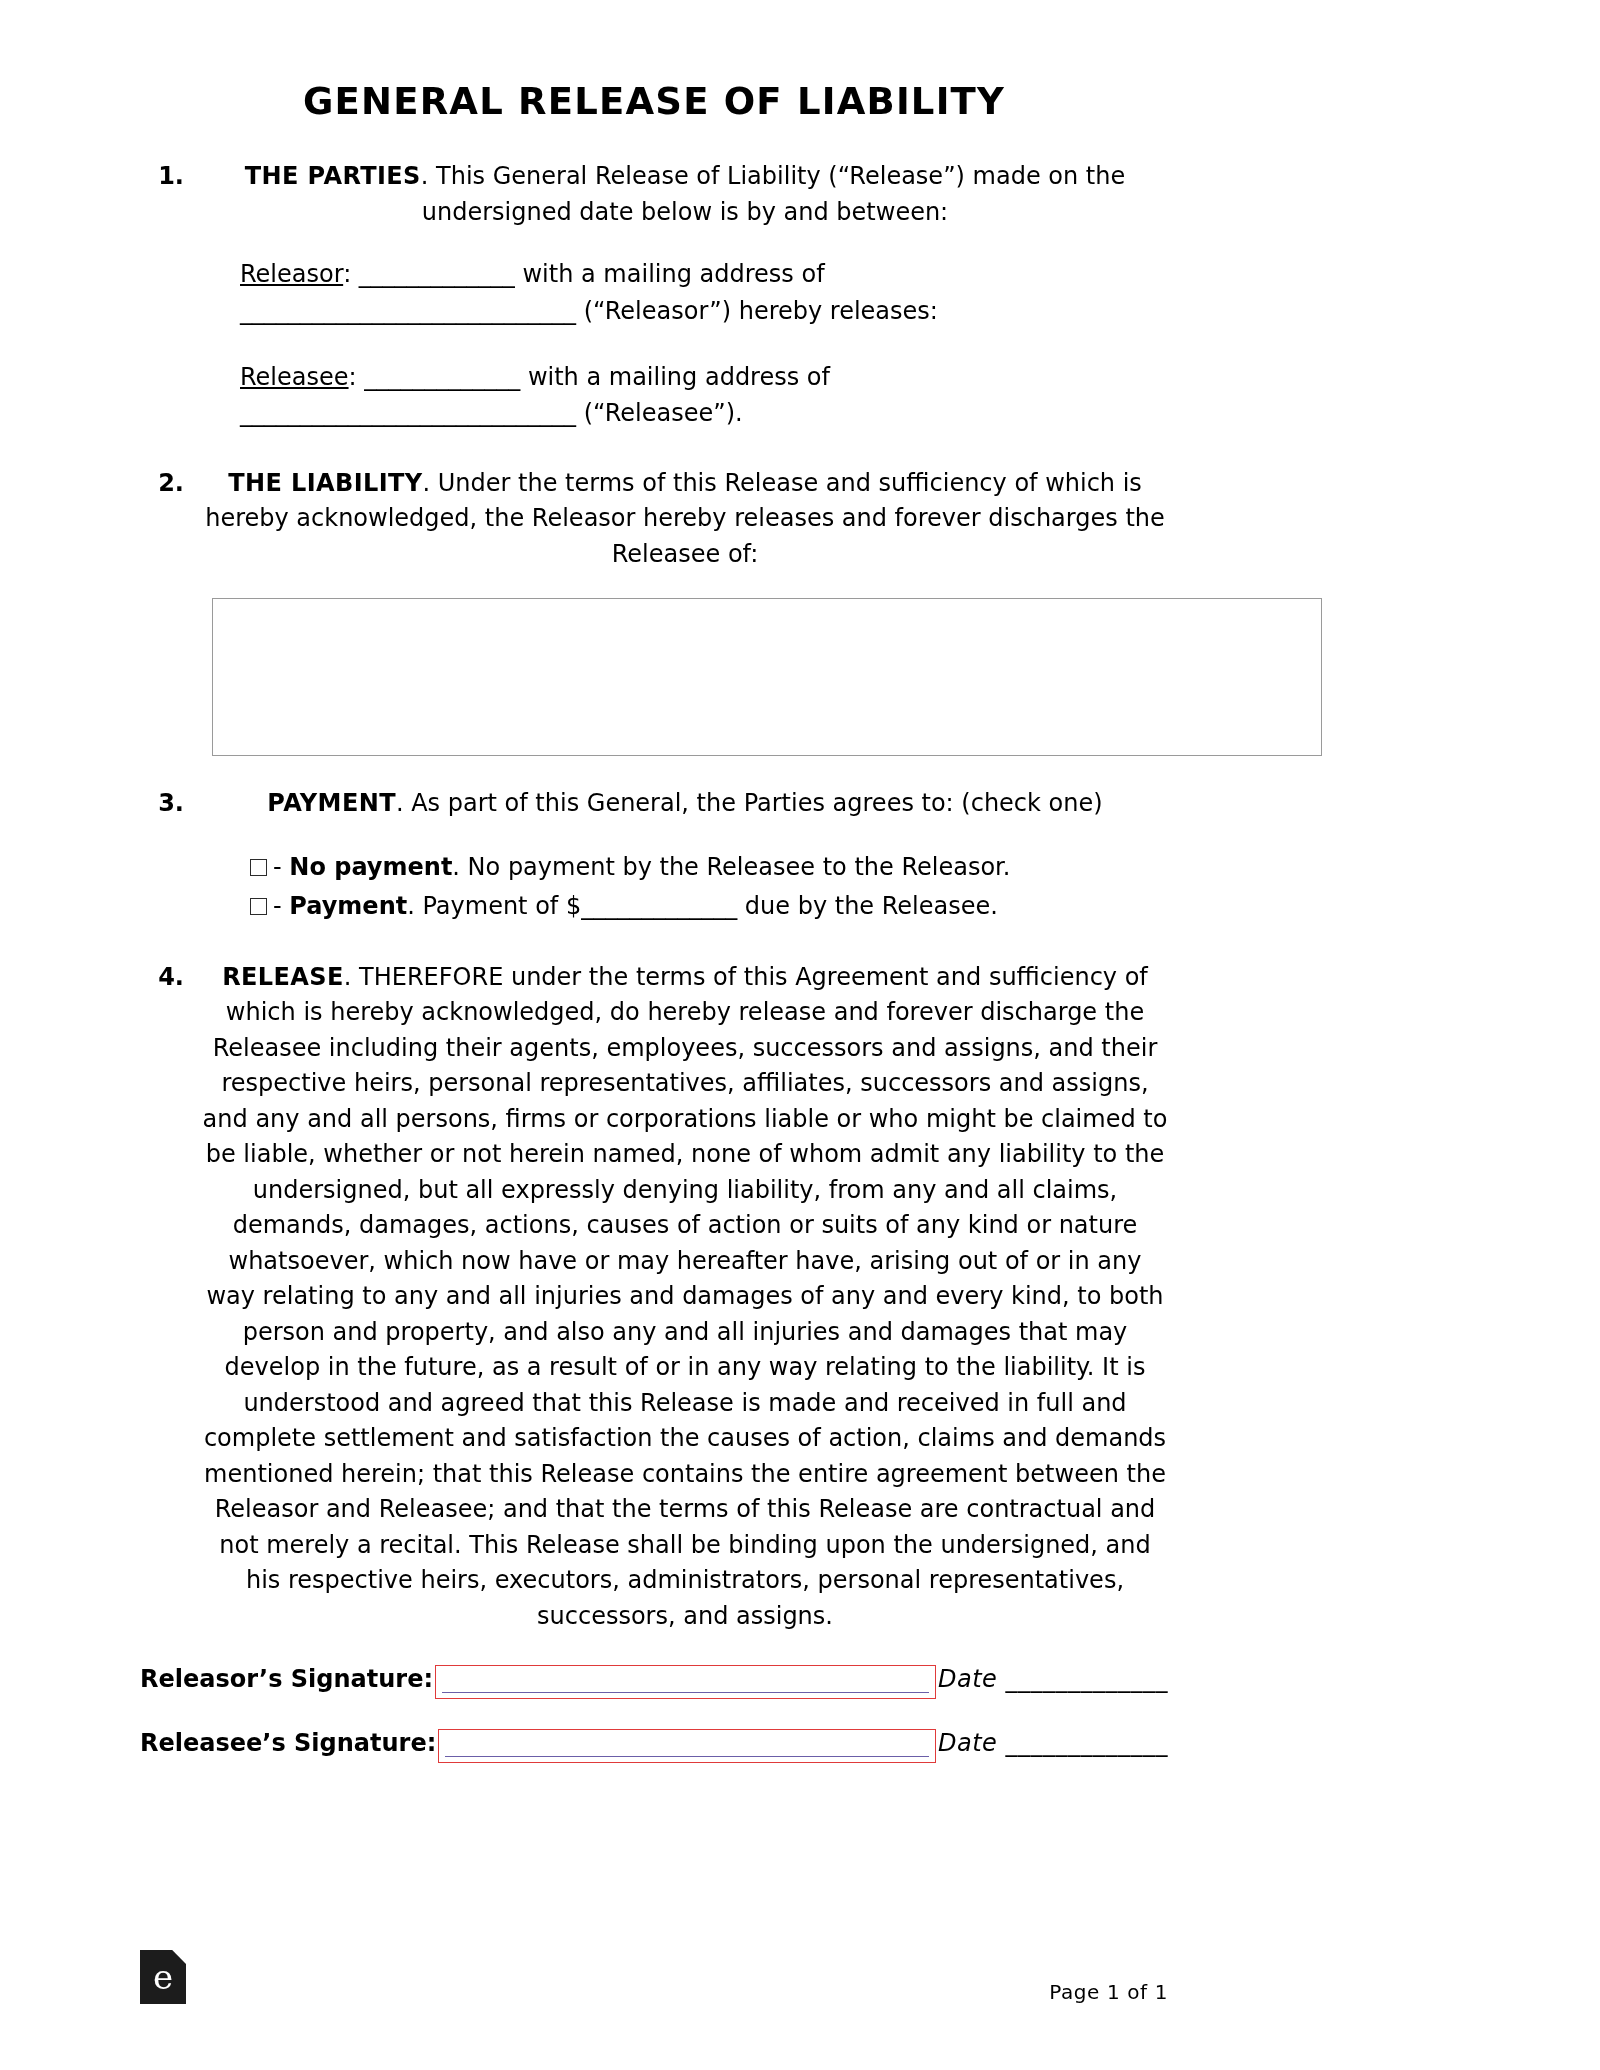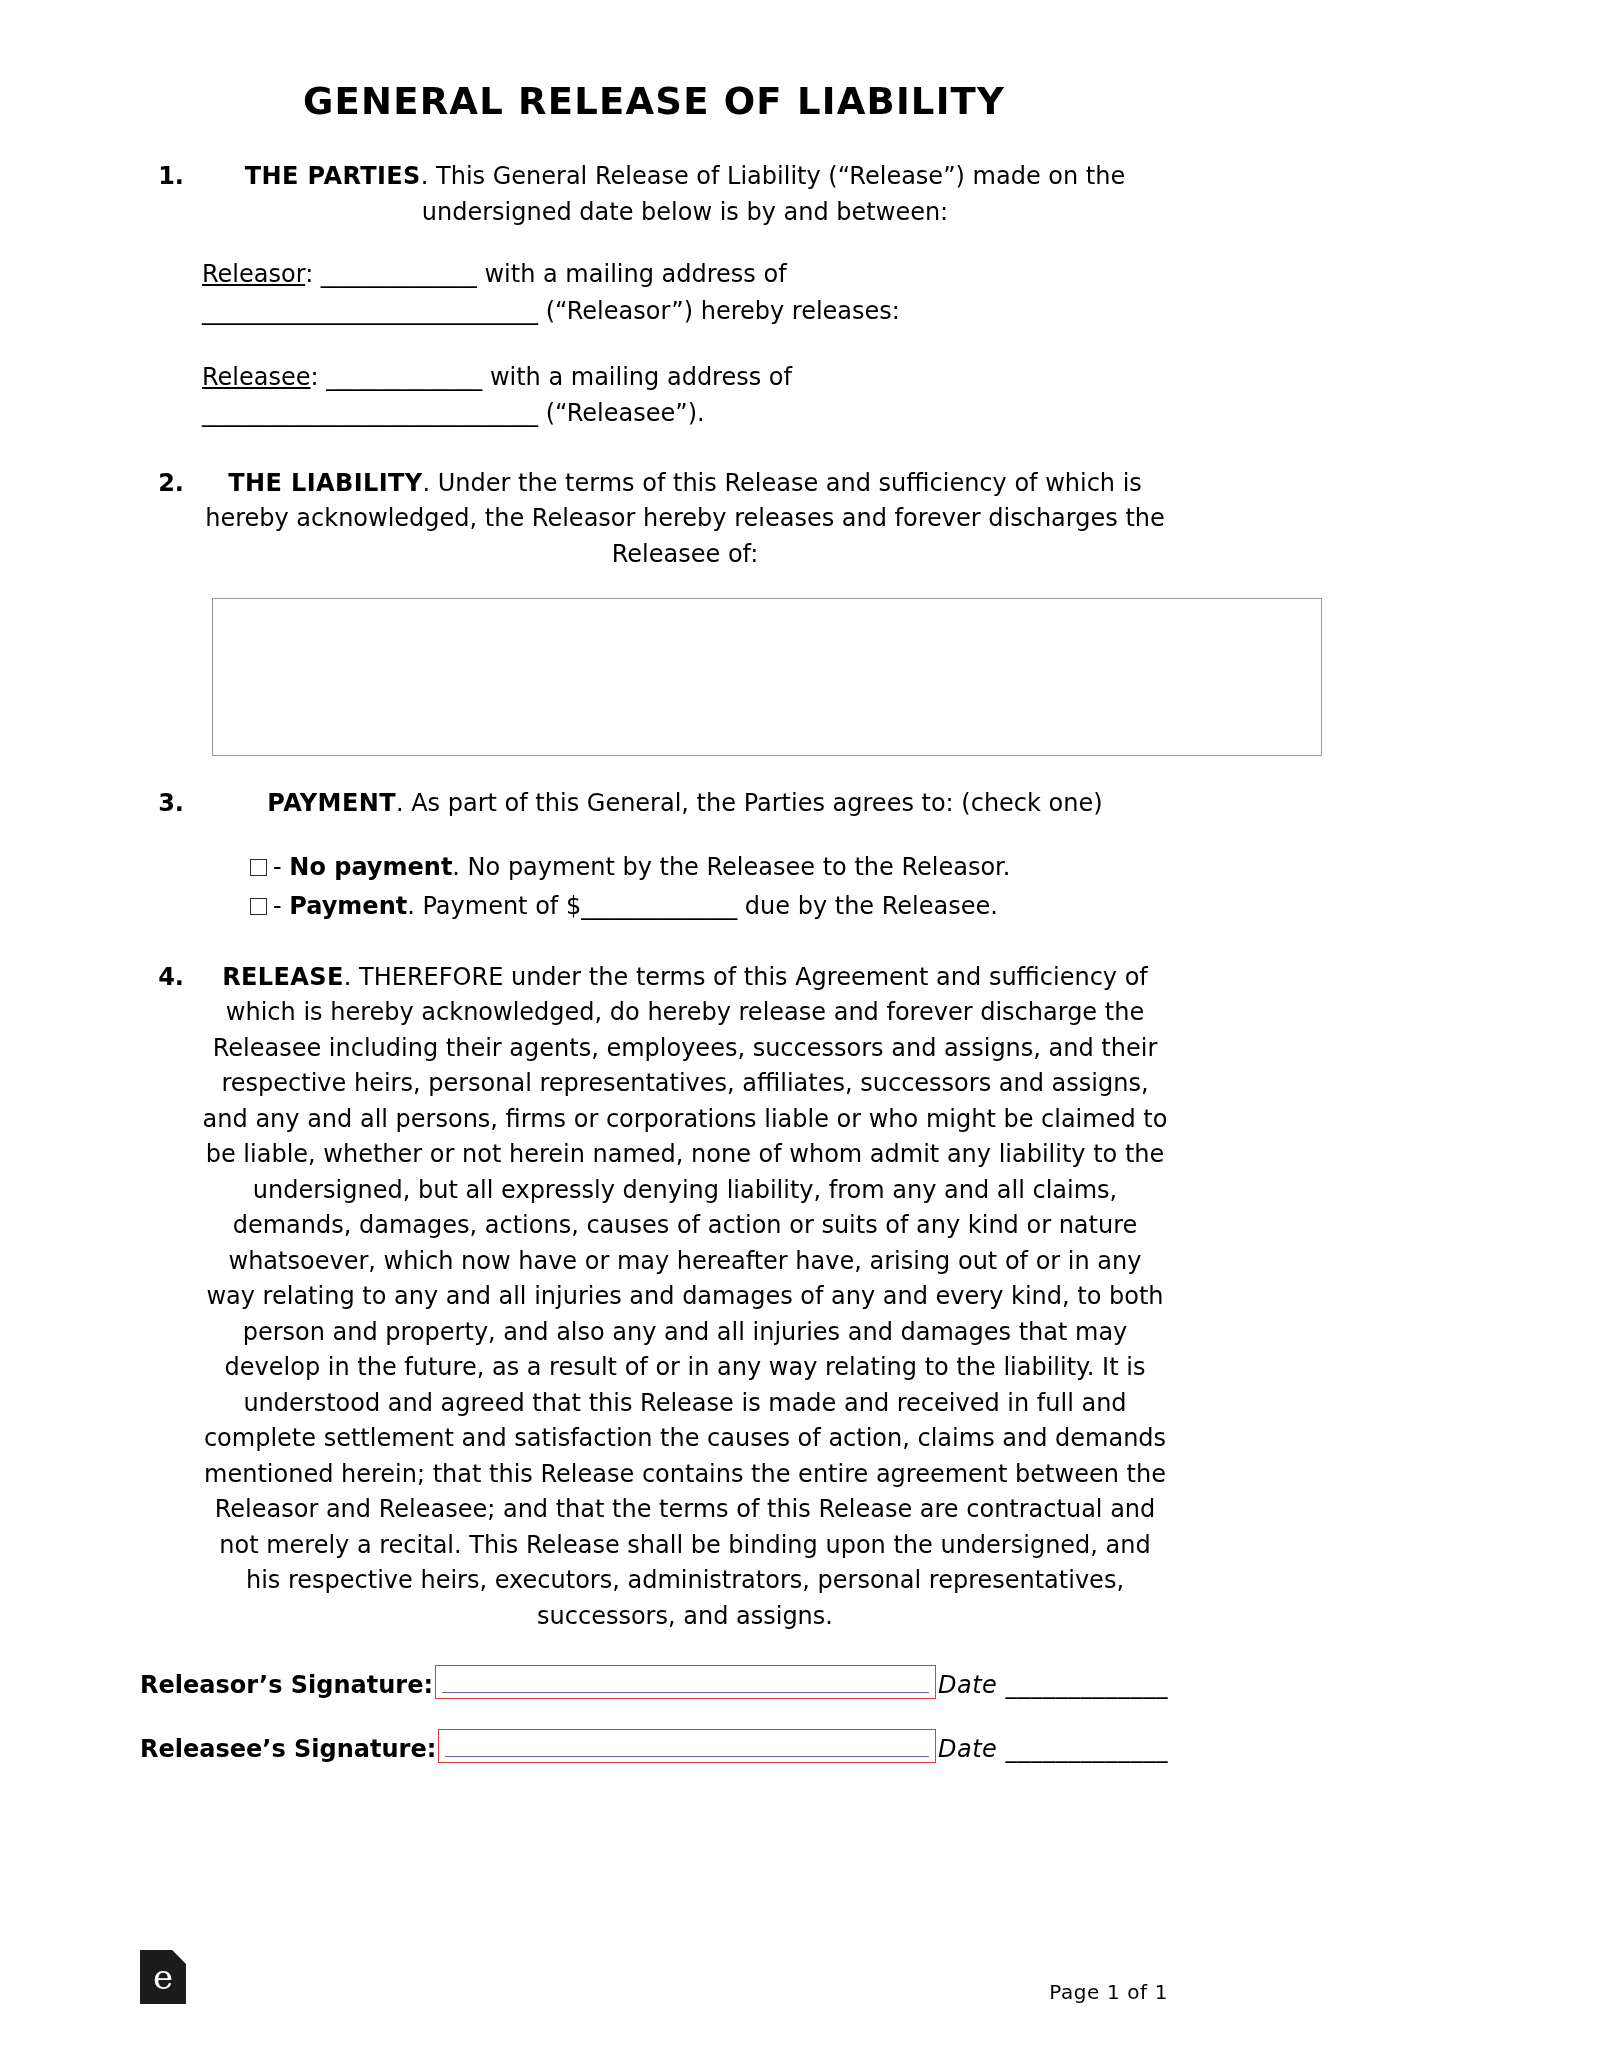--- a/index.html
+++ b/index.html
@@ -47,21 +47,21 @@
     flex: 1 1 auto;
     font-size: 24px;
     line-height: 1.48;
     text-align: center;
   }
   .clause-body b {
     font-weight: bold;
     letter-spacing: 0.4px;
   }
   .party-block {
-    margin: 24px 0 10px 62px;
+    margin: 24px 0 10px 100px;
     font-size: 24px;
     line-height: 1.52;
   }
   .party-block + .party-block {
     margin-top: 30px;
   }
   .u {
     text-decoration: underline;
   }
   .liability-box {
@@ -81,21 +81,21 @@
     display: inline-block;
     width: 17px;
     height: 17px;
     border: 1.6px solid #2b2b2b;
     margin-right: 6px;
     vertical-align: -1px;
     box-sizing: border-box;
   }
   .sig-row {
     display: flex;
-    align-items: flex-end;
+    align-items: flex-start;
     margin-top: 30px;
     font-size: 24px;
   }
   .sig-label {
     font-weight: bold;
     white-space: nowrap;
   }
   .sig-field {
     width: 560px;
     height: 34px;

